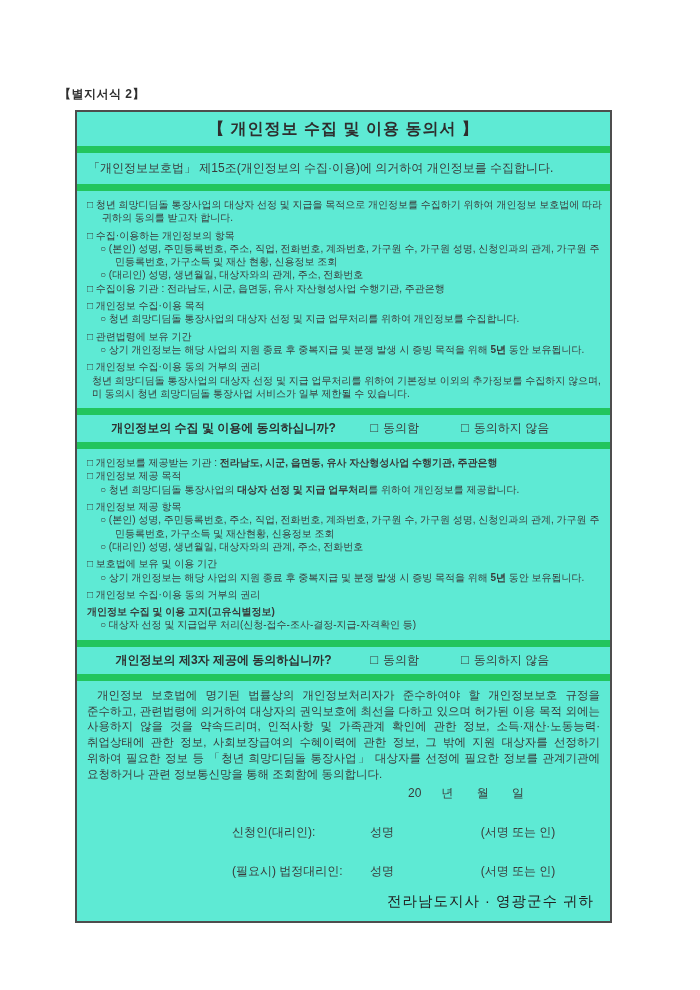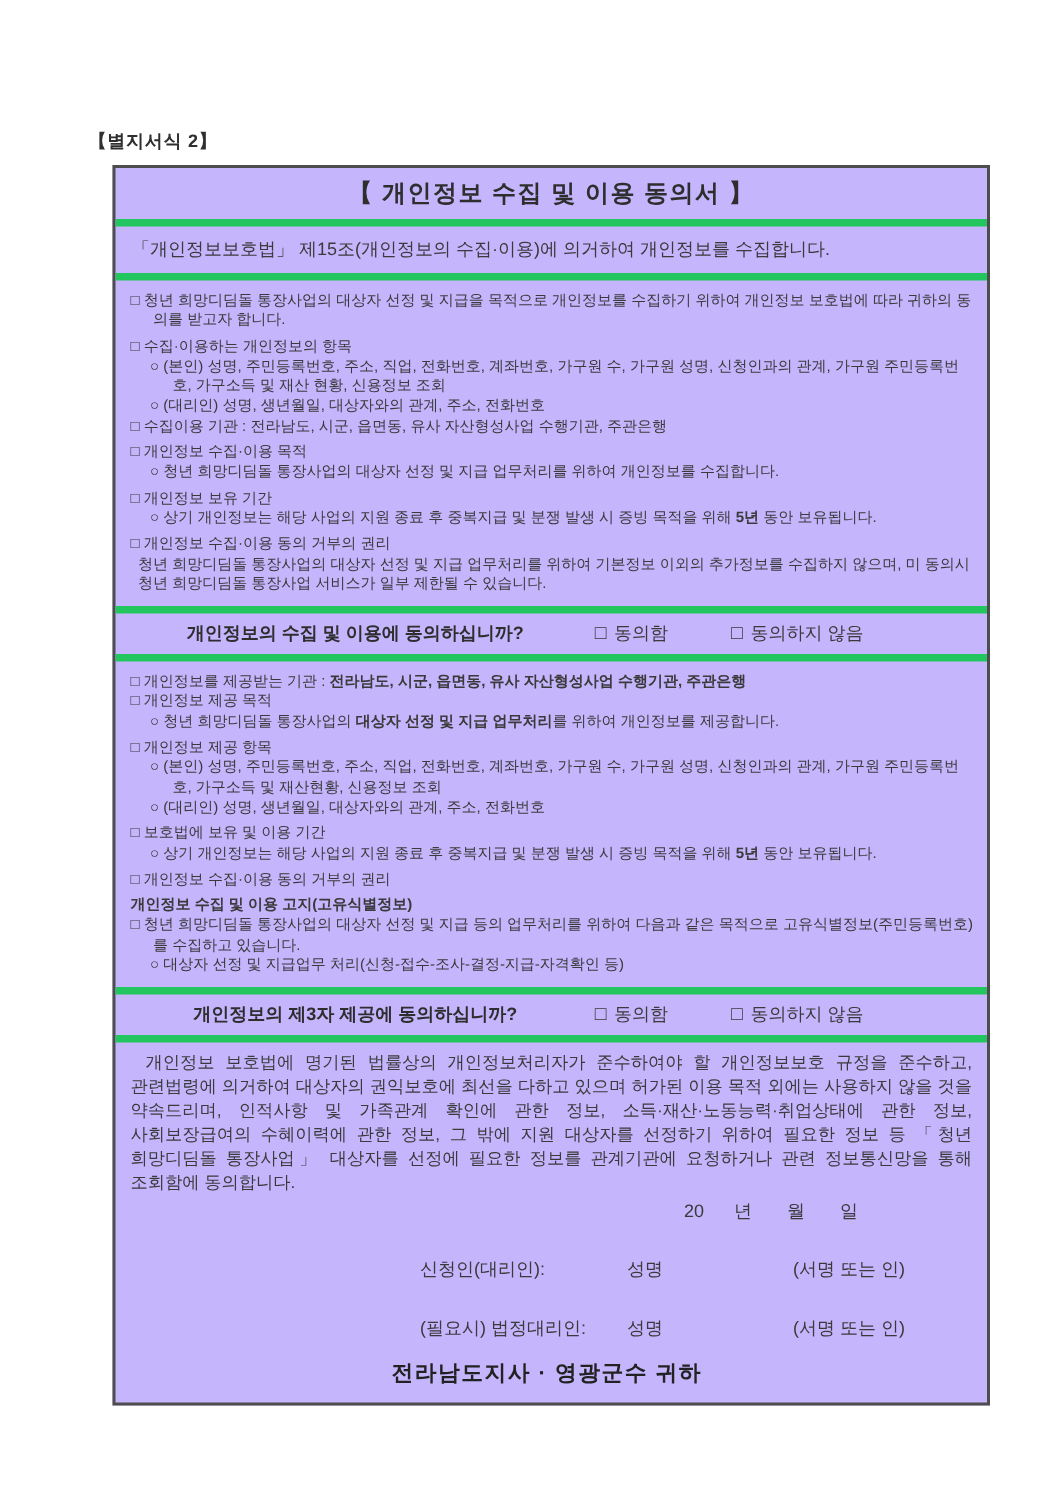--- a/index.html
+++ b/index.html
@@ -9,25 +9,25 @@
     color:#3a3a3a;
   }
   .sheet { position:relative; width:700px; height:990px; background:#fff; overflow:hidden; }
 
   .attachment-label {
     position:absolute; left:59px; top:86px;
     font-size:12px; font-weight:bold; letter-spacing:.5px; color:#2f2f2f;
   }
 
   .form-box {
-    position:absolute; left:75px; top:110px; width:585px;
-    border:2px solid #4d4d4d; background:#c4b5fd; box-sizing:border-box;
+    position:absolute; left:75px; top:110px; width:537px;
+    border:2px solid #4d4d4d; background:#5eead4; box-sizing:border-box;
   }
   .row { box-sizing:border-box; }
-  .row + .row { border-top:5px solid #22c55e; }
+  .row + .row { border-top:7px solid #22c55e; }
 
   .row-title {
     height:34px; display:flex; align-items:center; justify-content:center;
     font-size:16px; font-weight:bold; letter-spacing:1px; color:#2e2e2e;
   }
   .row-legal { padding:7px 8px 7px 11px; font-size:12px; color:#3a3a3a; }
 
   .row-section { padding:7px 8px 8px 10px; font-size:10px; }
   .line { line-height:1.33; }
   .line.gap { margin-top:4px; }
@@ -47,21 +47,21 @@
   .cb { font-size:13px; line-height:1; position:relative; top:-1px; }
 
   .footer-row { padding:7px 10px 10px 10px; font-size:11.5px; }
   .pledge { text-align:justify; text-indent:10px; line-height:1.38; word-break:keep-all; }
   .date-line { text-align:right; padding-right:76px; margin-top:2px; font-size:12px; white-space:pre; }
   .sig-row { display:flex; justify-content:flex-end; margin-top:22px; font-size:12px; padding-right:34px; }
   .sig-role { width:138px; }
   .sig-name { width:100px; }
   .sig-seal { width:96px; text-align:center; }
   .recipient {
-    text-align:center; font-weight:bold; font-size:14.5px;
+    text-align:right; font-weight:normal; font-size:14.5px;
     margin-top:12px; padding-right:6px; letter-spacing:1px; color:#222;
   }
 </style>
 </head>
 <body>
 
 <div class="sheet">
 
   <div class="attachment-label">【별지서식 2】</div>
 
@@ -72,21 +72,21 @@
     <div class="row row-legal">「개인정보보호법」 제15조(개인정보의 수집·이용)에 의거하여 개인정보를 수집합니다.</div>
 
     <div class="row row-section">
         <div class="line indent-1"><span>□ 청년 희망디딤돌 통장사업의 대상자 선정 및 지급을 목적으로 개인정보를 수집하기 위하여 개인정보 보호법에 따라 귀하의 동의를 받고자 합니다.</span></div>
         <div class="line indent-1 gap"><span>□ 수집·이용하는 개인정보의 항목</span></div>
         <div class="line indent-2"><span>○ (본인) 성명, 주민등록번호, 주소, 직업, 전화번호, 계좌번호, 가구원 수, 가구원 성명, 신청인과의 관계, 가구원 주민등록번호, 가구소득 및 재산 현황, 신용정보 조회</span></div>
         <div class="line indent-2"><span>○ (대리인) 성명, 생년월일, 대상자와의 관계, 주소, 전화번호</span></div>
         <div class="line indent-1"><span>□ 수집이용 기관 : 전라남도, 시군, 읍면동, 유사 자산형성사업 수행기관, 주관은행</span></div>
         <div class="line indent-1 gap"><span>□ 개인정보 수집·이용 목적</span></div>
         <div class="line indent-2"><span>○ 청년 희망디딤돌 통장사업의 대상자 선정 및 지급 업무처리를 위하여 개인정보를 수집합니다.</span></div>
-        <div class="line indent-1 gap"><span>□ 개인정보 보유 기간</span></div>
+        <div class="line indent-1 gap"><span>□ 관련법령에 보유 기간</span></div>
         <div class="line indent-2"><span>○ 상기 개인정보는 해당 사업의 지원 종료 후 중복지급 및 분쟁 발생 시 증빙 목적을 위해 </span><span class="b">5년</span><span> 동안 보유됩니다.</span></div>
         <div class="line indent-1 gap"><span>□ 개인정보 수집·이용 동의 거부의 권리</span></div>
         <div class="line indent-3"><span>청년 희망디딤돌 통장사업의 대상자 선정 및 지급 업무처리를 위하여 기본정보 이외의 추가정보를 수집하지 않으며, 미 동의시 청년 희망디딤돌 통장사업 서비스가 일부 제한될 수 있습니다.</span></div>
       </div>
 
     <div class="row consent-row">
       <div class="consent-q">개인정보의 수집 및 이용에 동의하십니까?</div>
       <div class="consent-opt">
         <span class="cb">□</span>
         <span>동의함</span>
@@ -101,21 +101,20 @@
         <div class="line indent-1"><span>□ 개인정보를 제공받는 기관 : </span><span class="b u">전라남도, 시군, 읍면동, 유사 자산형성사업 수행기관, 주관은행</span></div>
         <div class="line indent-1"><span>□ 개인정보 제공 목적</span></div>
         <div class="line indent-2"><span>○ 청년 희망디딤돌 통장사업의 </span><span class="b u">대상자 선정 및 지급 업무처리</span><span>를 위하여 개인정보를 제공합니다.</span></div>
         <div class="line indent-1 gap"><span>□ 개인정보 제공 항목</span></div>
         <div class="line indent-2"><span>○ (본인) 성명, 주민등록번호, 주소, 직업, 전화번호, 계좌번호, 가구원 수, 가구원 성명, 신청인과의 관계, 가구원 주민등록번호, 가구소득 및 재산현황, 신용정보 조회</span></div>
         <div class="line indent-2"><span>○ (대리인) 성명, 생년월일, 대상자와의 관계, 주소, 전화번호</span></div>
         <div class="line indent-1 gap"><span>□ 보호법에 보유 및 이용 기간</span></div>
         <div class="line indent-2"><span>○ 상기 개인정보는 해당 사업의 지원 종료 후 중복지급 및 분쟁 발생 시 증빙 목적을 위해 </span><span class="b u">5년</span><span> 동안 보유됩니다.</span></div>
         <div class="line indent-1 gap"><span>□ 개인정보 수집·이용 동의 거부의 권리</span></div>
         <div class="line indent-0 gap"><span class="b u">개인정보 수집 및 이용 고지(고유식별정보)</span></div>
-        <div class="line indent-1"><span>□ 청년 희망디딤돌 통장사업의 대상자 선정 및 지급 등의 업무처리를 위하여 다음과 같은 목적으로 고유식별정보(주민등록번호)를 수집하고 있습니다.</span></div>
         <div class="line indent-2"><span>○ 대상자 선정 및 지급업무 처리(신청-접수-조사-결정-지급-자격확인 등)</span></div>
       </div>
 
     <div class="row consent-row">
       <div class="consent-q">개인정보의 제3자 제공에 동의하십니까?</div>
       <div class="consent-opt">
         <span class="cb">□</span>
         <span>동의함</span>
       </div>
       <div class="consent-opt opt2">

